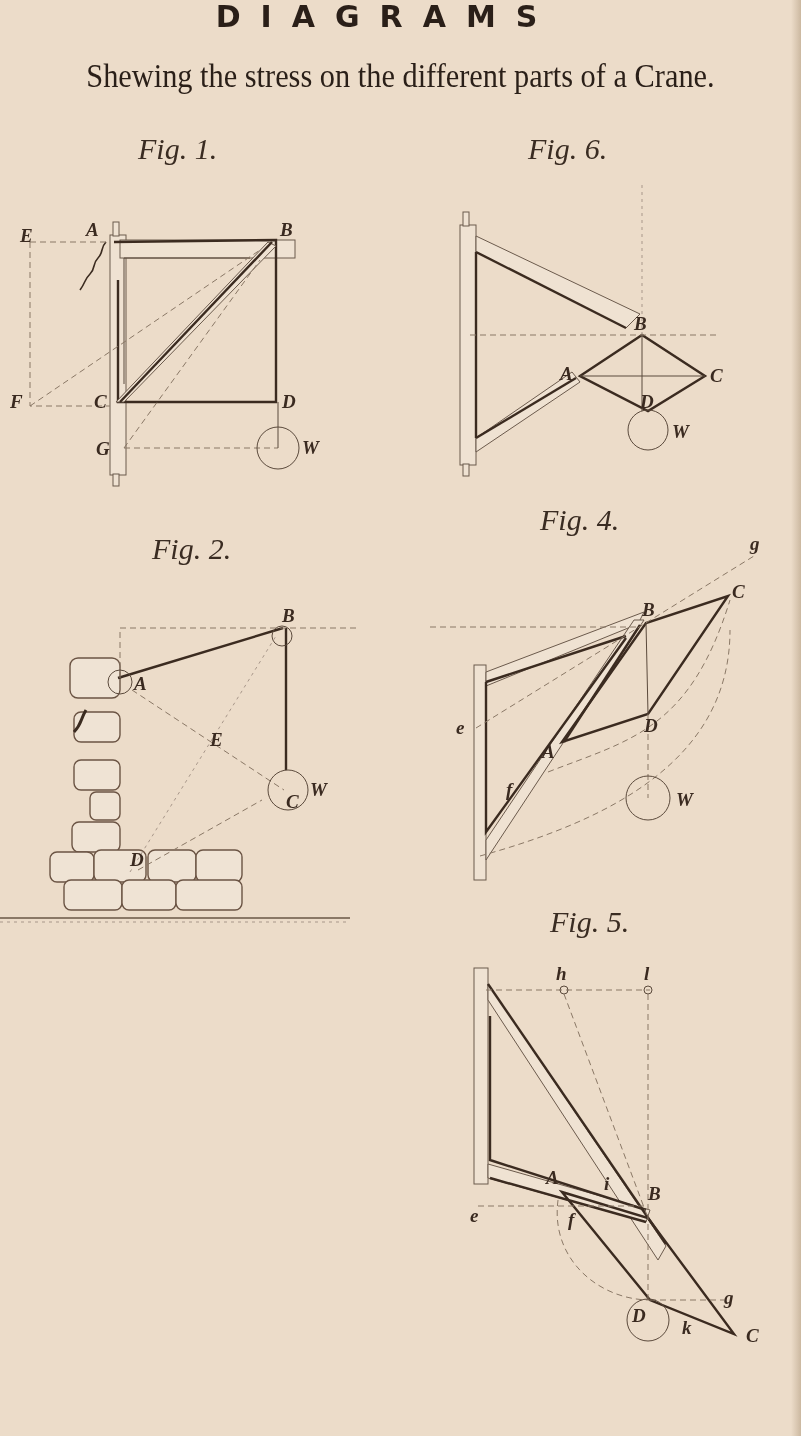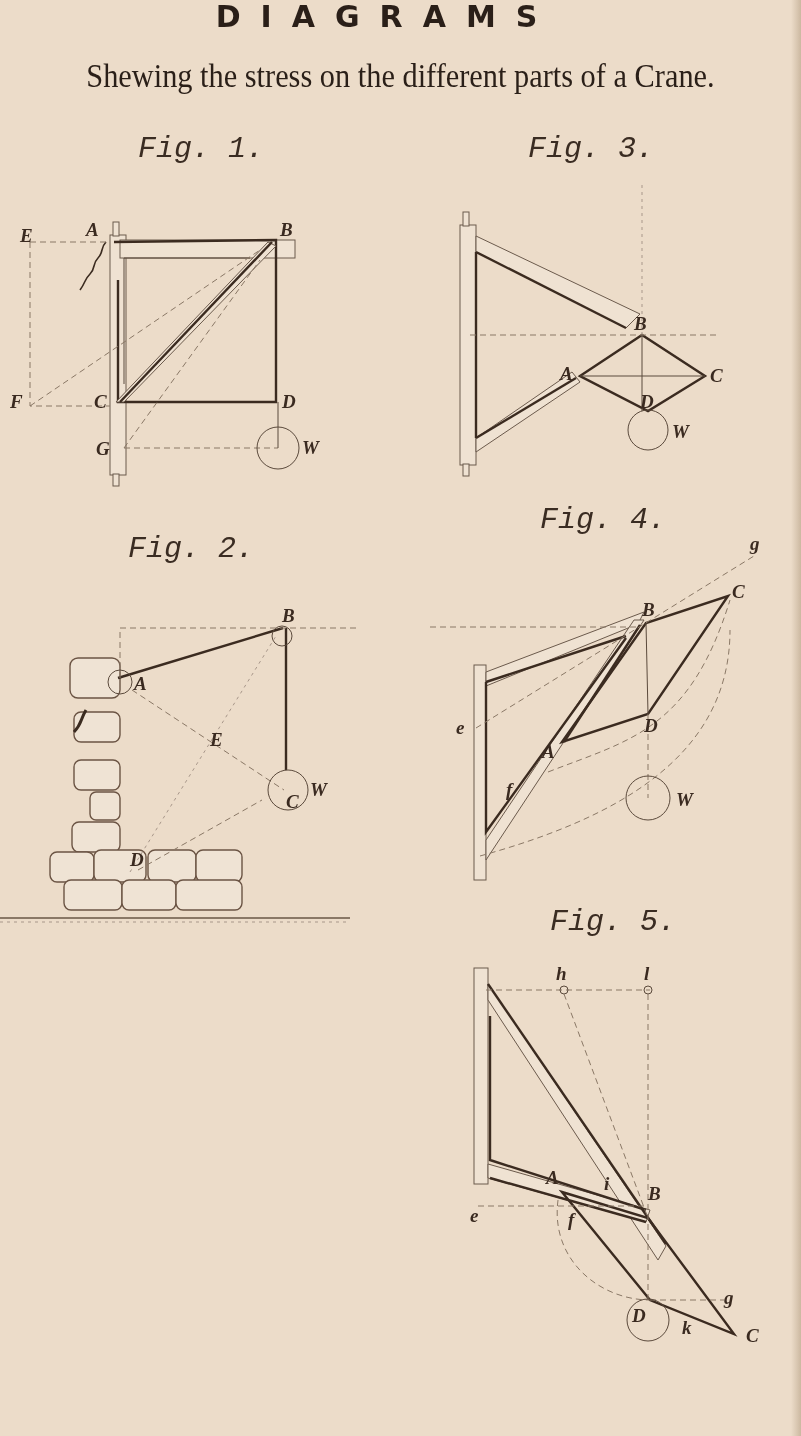--- a/index.html
+++ b/index.html
@@ -20,21 +20,21 @@
     font-size: 30px; letter-spacing: 20px; line-height: 34px;
     color: #2a1f18; padding-left: 20px; box-sizing: border-box;
   }
   .subtitle {
     position: absolute; top: 56px; left: 0; width: 801px; text-align: center;
     font-family: "Liberation Serif", serif; font-size: 33px; line-height: 40px;
     color: #2a1f18; transform: scaleX(0.92); transform-origin: 400px 0;
   }
   .fig-label {
     position: absolute;
-    font-family: Liberation Mono, monospace; font-style: italic;
+    font-family: Liberation Serif, serif; font-style: italic;
     font-size: 30px; color: #3a2c22;
   }
   svg.figure { position: absolute; overflow: visible; }
   svg text {
     font-family: "Liberation Serif", serif; font-style: italic; font-weight: bold;
     fill: #3a2a20;
   }
   .solid { stroke: #3b2b20; stroke-width: 2.4; fill: none; }
   .thin { stroke: #5b4a3c; stroke-width: 1; fill: none; }
   .dash { stroke: #8a7866; stroke-width: 1; fill: none; stroke-dasharray: 6 4; }
@@ -78,21 +78,21 @@
   <text x="20" y="62" font-size="19">E</text>
   <text x="86" y="56" font-size="19">A</text>
   <text x="280" y="56" font-size="19">B</text>
   <text x="10" y="228" font-size="19">F</text>
   <text x="94" y="228" font-size="19">C</text>
   <text x="282" y="228" font-size="19">D</text>
   <text x="96" y="275" font-size="19">G</text>
   <text x="302" y="274" font-size="19">W</text>
 </svg>
 
-<div class="fig-label" style="left:528px;top:132px;">Fig. 3.</div>
+<div class="fig-label" style="left:528px;top:132px;">Fig. 6.</div>
 <svg class="figure" style="left:430px;top:180px;" width="330" height="310" viewBox="0 0 330 310">
   <rect class="beam" x="30" y="45" width="16" height="240"></rect>
   <rect class="beam" x="33" y="32" width="6" height="14"></rect>
   <rect class="beam" x="33" y="284" width="6" height="12"></rect>
   <polygon class="beam" points="46,56 46,72 196,148 210,134"></polygon>
   <polygon class="beam" points="46,258 46,272 150,202 142,192"></polygon>
   <polyline class="solid" points="46,72 196,148"></polyline>
   <polyline class="solid" points="46,258 46,72"></polyline>
   <polyline class="solid" points="46,258 146,198"></polyline>
 
@@ -102,21 +102,21 @@
   <line class="dot" x1="212" y1="5" x2="212" y2="155"></line>
   <line class="dash" x1="40" y1="155" x2="290" y2="155"></line>
   <circle class="thin" cx="218" cy="250" r="20"></circle>
   <text x="204" y="150" font-size="19">B</text>
   <text x="130" y="200" font-size="19">A</text>
   <text x="280" y="202" font-size="19">C</text>
   <text x="210" y="228" font-size="19">D</text>
   <text x="242" y="258" font-size="19">W</text>
 </svg>
 
-<div class="fig-label" style="left:128px;top:532px;">Fig. 2.</div>
+<div class="fig-label" style="left:152px;top:532px;">Fig. 2.</div>
 <svg class="figure" style="left:0;top:600px;" width="380" height="340" viewBox="0 0 380 340">
 
   <g>
     <rect class="stone" x="70" y="58" width="50" height="40" rx="8"></rect>
     <rect class="stone" x="74" y="112" width="46" height="30" rx="7"></rect>
     <rect class="stone" x="74" y="160" width="46" height="30" rx="7"></rect>
     <rect class="stone" x="90" y="192" width="30" height="28" rx="6"></rect>
     <rect class="stone" x="72" y="222" width="48" height="30" rx="7"></rect>
     <rect class="stone" x="50" y="252" width="44" height="30" rx="7"></rect>
     <rect class="stone" x="94" y="250" width="52" height="32" rx="7"></rect>

